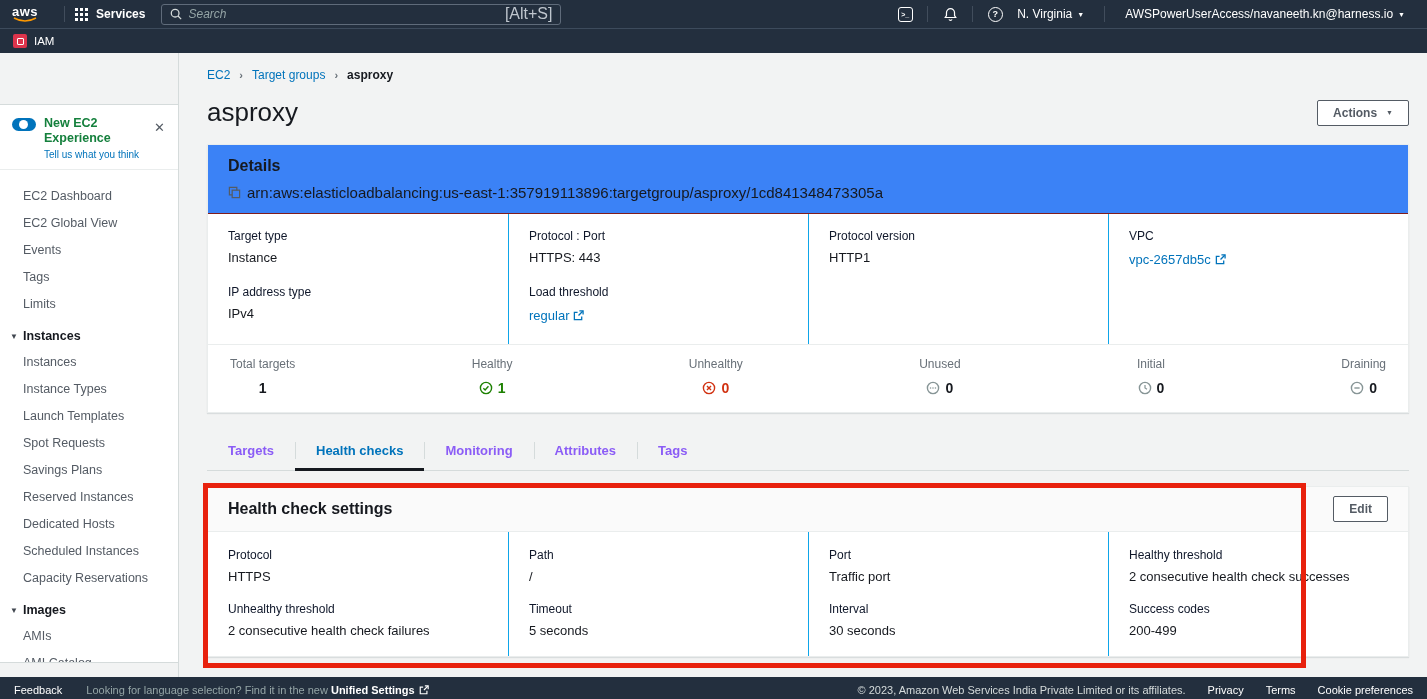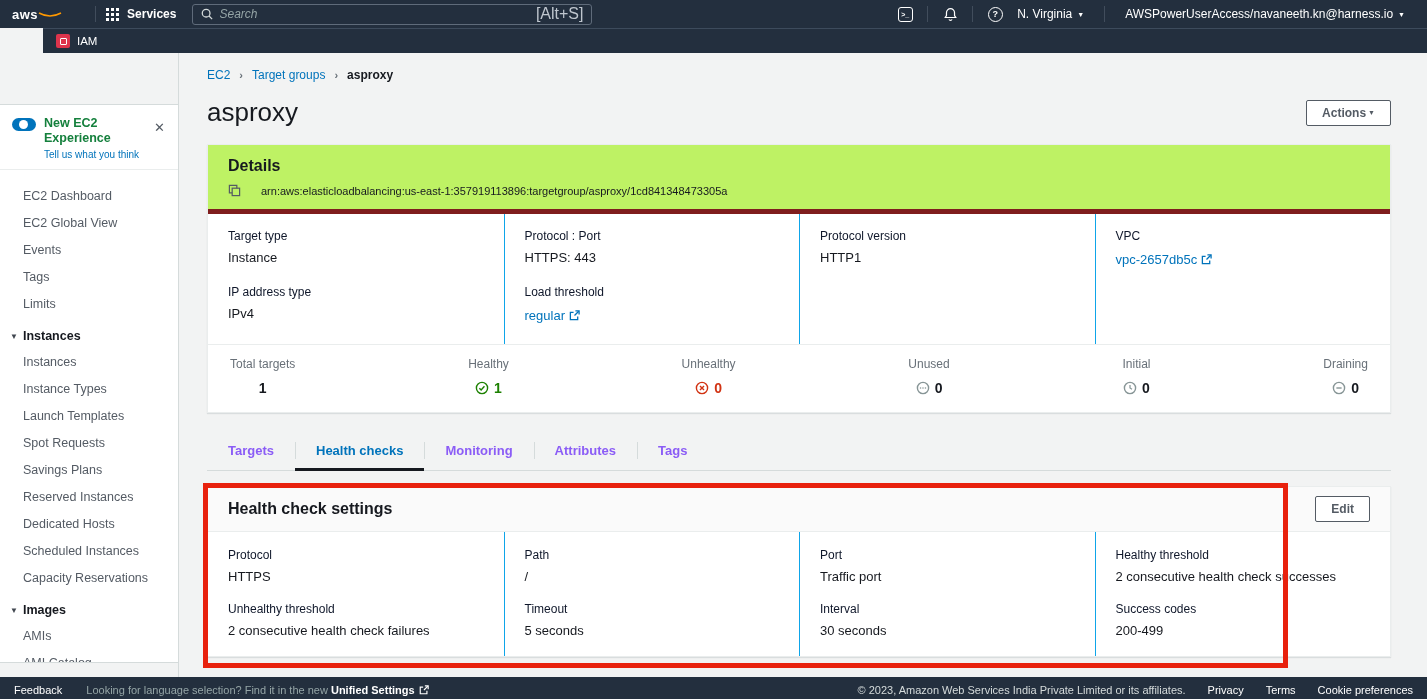--- a/index.html
+++ b/index.html
@@ -1,37 +1,37 @@
 <!DOCTYPE html>
 <html><head>
 <meta charset="utf-8">
 <style>
   * { box-sizing: border-box; margin: 0; padding: 0; }
   html,body { width:1427px; height:699px; overflow:hidden; }
   body { font-family:"Liberation Sans", sans-serif; background:#f2f3f3; color:#16191f; }
 
   
   .topnav { height:28px; background:#232f3e; display:flex; align-items:center; padding:0 12px; color:#fff; font-size:12px; }
-  .logo { display:flex; flex-direction:row; align-items:center; margin-right:23px; cursor:pointer; }
+  .logo { display:flex; flex-direction:column; align-items:center; margin-right:16px; cursor:pointer; }
   .logo-text { font-weight:bold; font-size:13px; line-height:11px; letter-spacing:.5px; }
   .tn-divider { width:1px; height:16px; background:#414d5c; margin:0 10px; }
   .services-btn { display:flex; align-items:center; gap:8px; font-weight:bold; cursor:pointer; }
   .searchbox { margin-left:16px; width:400px; height:21px; border:1px solid #5f6b7a; border-radius:3px; display:flex; align-items:center; padding:0 8px; gap:6px; background:#232f3e; }
   .searchbox input { flex:1; background:transparent; border:none; outline:none; color:#fff; font-size:12px; font-family:"Liberation Sans", sans-serif; }
   .searchbox input::placeholder { color:#95a5a6; font-style:italic; }
   .search-shortcut { color:#bfc6ce; font-size:16px; }
   .tn-right { margin-left:auto; display:flex; align-items:center; }
   .tn-icon { display:flex; align-items:center; justify-content:center; width:24px; cursor:pointer; }
   .circle-icon { width:15px; height:15px; border:1.4px solid #fff; border-radius:50%; font-size:9px; font-weight:bold; display:flex; align-items:center; justify-content:center; }
   .square-icon { width:15px; height:15px; border:1.4px solid #fff; border-radius:3px; font-size:7px; font-weight:bold; display:flex; align-items:center; justify-content:center; letter-spacing:0; }
   .tn-text-btn { display:flex; align-items:center; gap:5px; padding:0 10px; cursor:pointer; white-space:nowrap; }
   .caret { font-size:7px; line-height:1; }
 
   
-  .favbar { height:25px; background:#232f3e; border-top:1px solid #3d4b5c; display:flex; align-items:center; padding:9px 13px; gap:7px; color:#fff; font-size:11.5px;margin-left:43px; }
+  .favbar { height:25px; background:#232f3e; border-top:1px solid #3d4b5c; display:flex; align-items:center; padding:9px 13px; gap:7px; color:#fff; font-size:11.5px; }
   .iam-icon { width:14px; height:14px; background:#dd344c; border-radius:2px; display:flex; align-items:center; justify-content:center; }
   .iam-icon span { display:block; width:7px; height:7px; border:1.2px solid #fff; border-radius:1px; }
 
   
   .shell { display:flex; height:624px; background:#f2f3f3; }
 
   
   .sidebar { width:179px; background:#fff; border-right:1px solid #d5dbdb; display:flex; flex-direction:column; flex-shrink:0; }
   .sb-gray-top { height:52px; background:#f2f3f3; border-bottom:1px solid #d5dbdb; }
   .toggle-panel { background:#fff; border-bottom:1px solid #eaeded; padding:11px 12px 9px; position:relative; display:flex; gap:8px; }
@@ -40,34 +40,34 @@
   .toggle-label { font-size:12.5px; font-weight:bold; color:#15803d; line-height:1.2; }
   .toggle-sub { font-size:10px; color:#0073bb; margin-top:3px; cursor:pointer; }
   .sb-close { position:absolute; right:13px; top:16px; color:#545b64; font-size:13px; cursor:pointer; line-height:1; }
   .nav-list { flex:1; padding:16px 8px 8px 23px; font-size:12.5px; color:#545b64; overflow:hidden; }
   .nav-link { padding:3px 0; margin-bottom:7px; cursor:pointer; white-space:nowrap; }
   .nav-section { font-weight:bold; color:#16191f; margin:15px 0 9px -13px; display:flex; align-items:center; gap:5px; cursor:pointer; white-space:nowrap; }
   .nav-caret { font-size:8px; color:#414750; }
   .sb-bottom { height:15px; background:#f2f3f3; border-top:1px solid #d5dbdb; }
 
   
-  .main { flex:1; padding:15px 36px 0 28px; overflow:hidden; }
+  .main { flex:1; padding:15px 18px 0 28px; overflow:hidden; }
   .breadcrumb { font-size:12px; display:flex; align-items:center; gap:9px; }
   .crumb-link { color:#0073bb; cursor:pointer; }
   .crumb-sep { color:#687078; font-size:11px; font-weight:bold; }
   .crumb-current { color:#16191f; font-weight:bold; }
   .title-row { margin-top:15px; display:flex; justify-content:space-between; align-items:center; }
   .page-title { font-size:26px; font-weight:400; color:#16191f; }
-  .btn { background:#fff; border:1px solid #545b64; border-radius:2px; font-size:12px; font-weight:bold; color:#545b64; padding:5px 15px; display:inline-flex; align-items:center; gap:2px; cursor:pointer; font-family:"Liberation Sans", sans-serif; }
+  .btn { background:#fff; border:1px solid #545b64; border-radius:2px; font-size:12px; font-weight:bold; color:#545b64; padding:5px 15px; display:inline-flex; align-items:center; gap:9px; cursor:pointer; font-family:"Liberation Sans", sans-serif; }
 
   .card { background:#fff; border:1px solid #eaeded; box-shadow:0 1px 1px rgba(0,28,36,.10); }
-  .card-header { background:#bef264; border-bottom:5px solid #7f1d1d; padding:12px 20px; }
+  .card-header { background:#3b82f6; border-bottom:1px solid #7f1d1d; padding:12px 20px; }
   .card-title { font-size:16px; font-weight:bold; color:#16191f; }
   .details-card { margin-top:16px; }
-  .arn-row { display:flex; align-items:center; gap:20px; margin-top:9px; font-size:11px; color:#16191f; }
+  .arn-row { display:flex; align-items:center; gap:6px; margin-top:9px; font-size:15px; color:#16191f; }
   .copy-icon { display:flex; cursor:pointer; }
 
   .cols-grid { display:grid; grid-template-columns:repeat(4,1fr); }
   .gcol { padding:15px 20px 0; }
   .gcol + .gcol { border-left:1px solid #0ea5e9; }
   .field { margin-bottom:20px; }
   .f-label { font-size:12px; color:#0f172a; margin-bottom:7px; }
   .f-value { font-size:13px; color:#16191f; }
   .link { color:#0073bb; cursor:pointer; display:inline-flex; align-items:center; gap:4px; }
 

